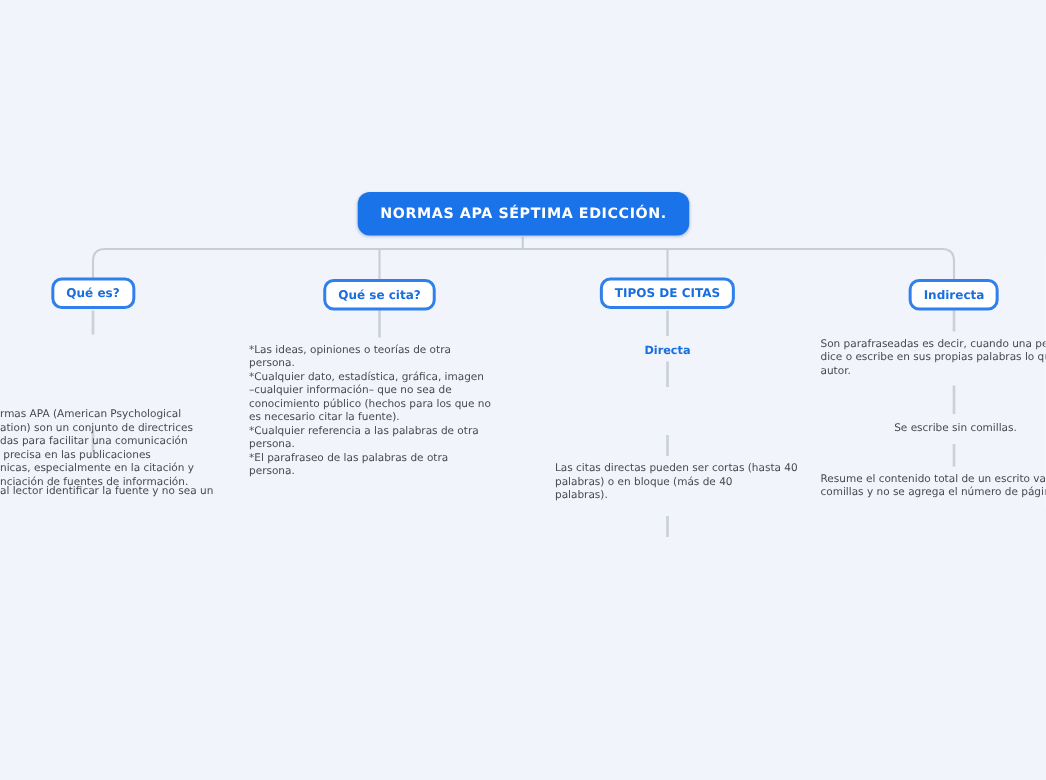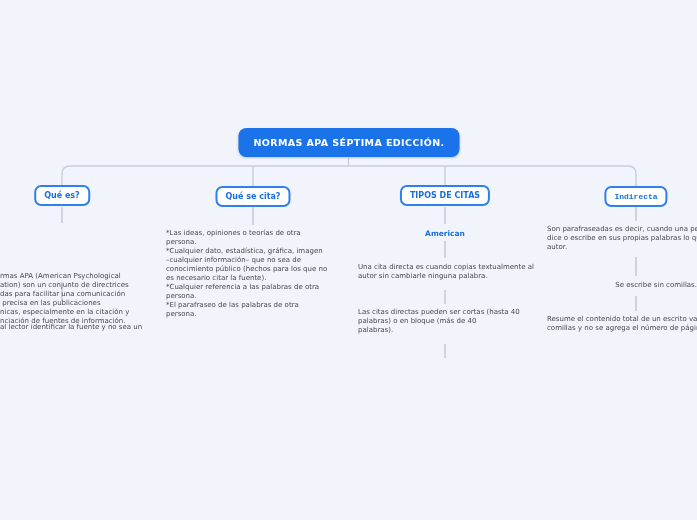--- a/index.html
+++ b/index.html
@@ -20,41 +20,41 @@
   .branch-node{
     position:absolute;top:185px;transform:translateX(-50%);
     background:#ffffff;color:#1a6fe0;
     border:2px solid #2f80ec;border-radius:7px;
     font-size:8px;font-weight:bold;white-space:nowrap;
     padding:4px 8px;
   }
   .bn-1{left:62px;}
   .bn-2{left:253px;top:186px;}
   .bn-3{left:445px;}
-  .bn-4{left:636px;top:186px;font-family:Liberation Mono, monospace;}
+  .bn-4{left:636px;top:186px;}
 
   .note{
     position:absolute;color:#47494f;
     font-size:7px;line-height:9px;white-space:pre;
   }
-  .note.center{text-align:right;white-space:pre-line;}
+  .note.center{text-align:center;white-space:pre-line;}
   .subheading{
     position:absolute;color:#1a6fe0;font-weight:bold;
     font-size:7.5px;line-height:9px;text-align:center;white-space:nowrap;
     transform:translateX(-50%);
   }
   
   .c1-n1{left:0;top:228px;margin-top:44px;}
   .c1-n2{left:0;top:323px;}
   
   .c2-n1{left:166px;top:229px;}
   
   .c3-sub{left:445px;top:229px;}
   .c3-n1{left:358px;top:263px;}
-  .c3-n2{left:358px;top:308px;}
+  .c3-n2{left:370px;top:308px;}
   .c3-n3{left:358px;top:362px;}
   
   .c4-n1{left:547px;top:225px;}
   .c4-n2{left:577px;top:281px;width:120px;}
   .c4-n3{left:547px;top:315px;}
 </style>
 </head>
 <body>
 
 <div class="stage">
@@ -101,23 +101,21 @@
 persona.
 *Cualquier dato, estadística, gráfica, imagen
 –cualquier información– que no sea de
 conocimiento público (hechos para los que no
 es necesario citar la fuente).
 *Cualquier referencia a las palabras de otra
 persona.
 *El parafraseo de las palabras de otra
 persona.</div>
 
-  <div class="subheading c3-sub">American</div>
-  <div class="note c3-n1">Una cita directa es cuando copias textualmente al
-autor sin cambiarle ninguna palabra.</div>
+  <div class="subheading c3-sub">Directa</div>
   <div class="note c3-n2">Las citas directas pueden ser cortas (hasta 40
 palabras) o en bloque (más de 40
 palabras).</div>
 
   <div class="note c4-n1">Son parafraseadas es decir, cuando una pers
 dice o escribe en sus propias palabras lo que
 autor.</div>
   <div class="note center c4-n2">Se escribe sin comillas.</div>
   <div class="note c4-n3">Resume el contenido total de un escrito va si
 comillas y no se agrega el número de página</div>

